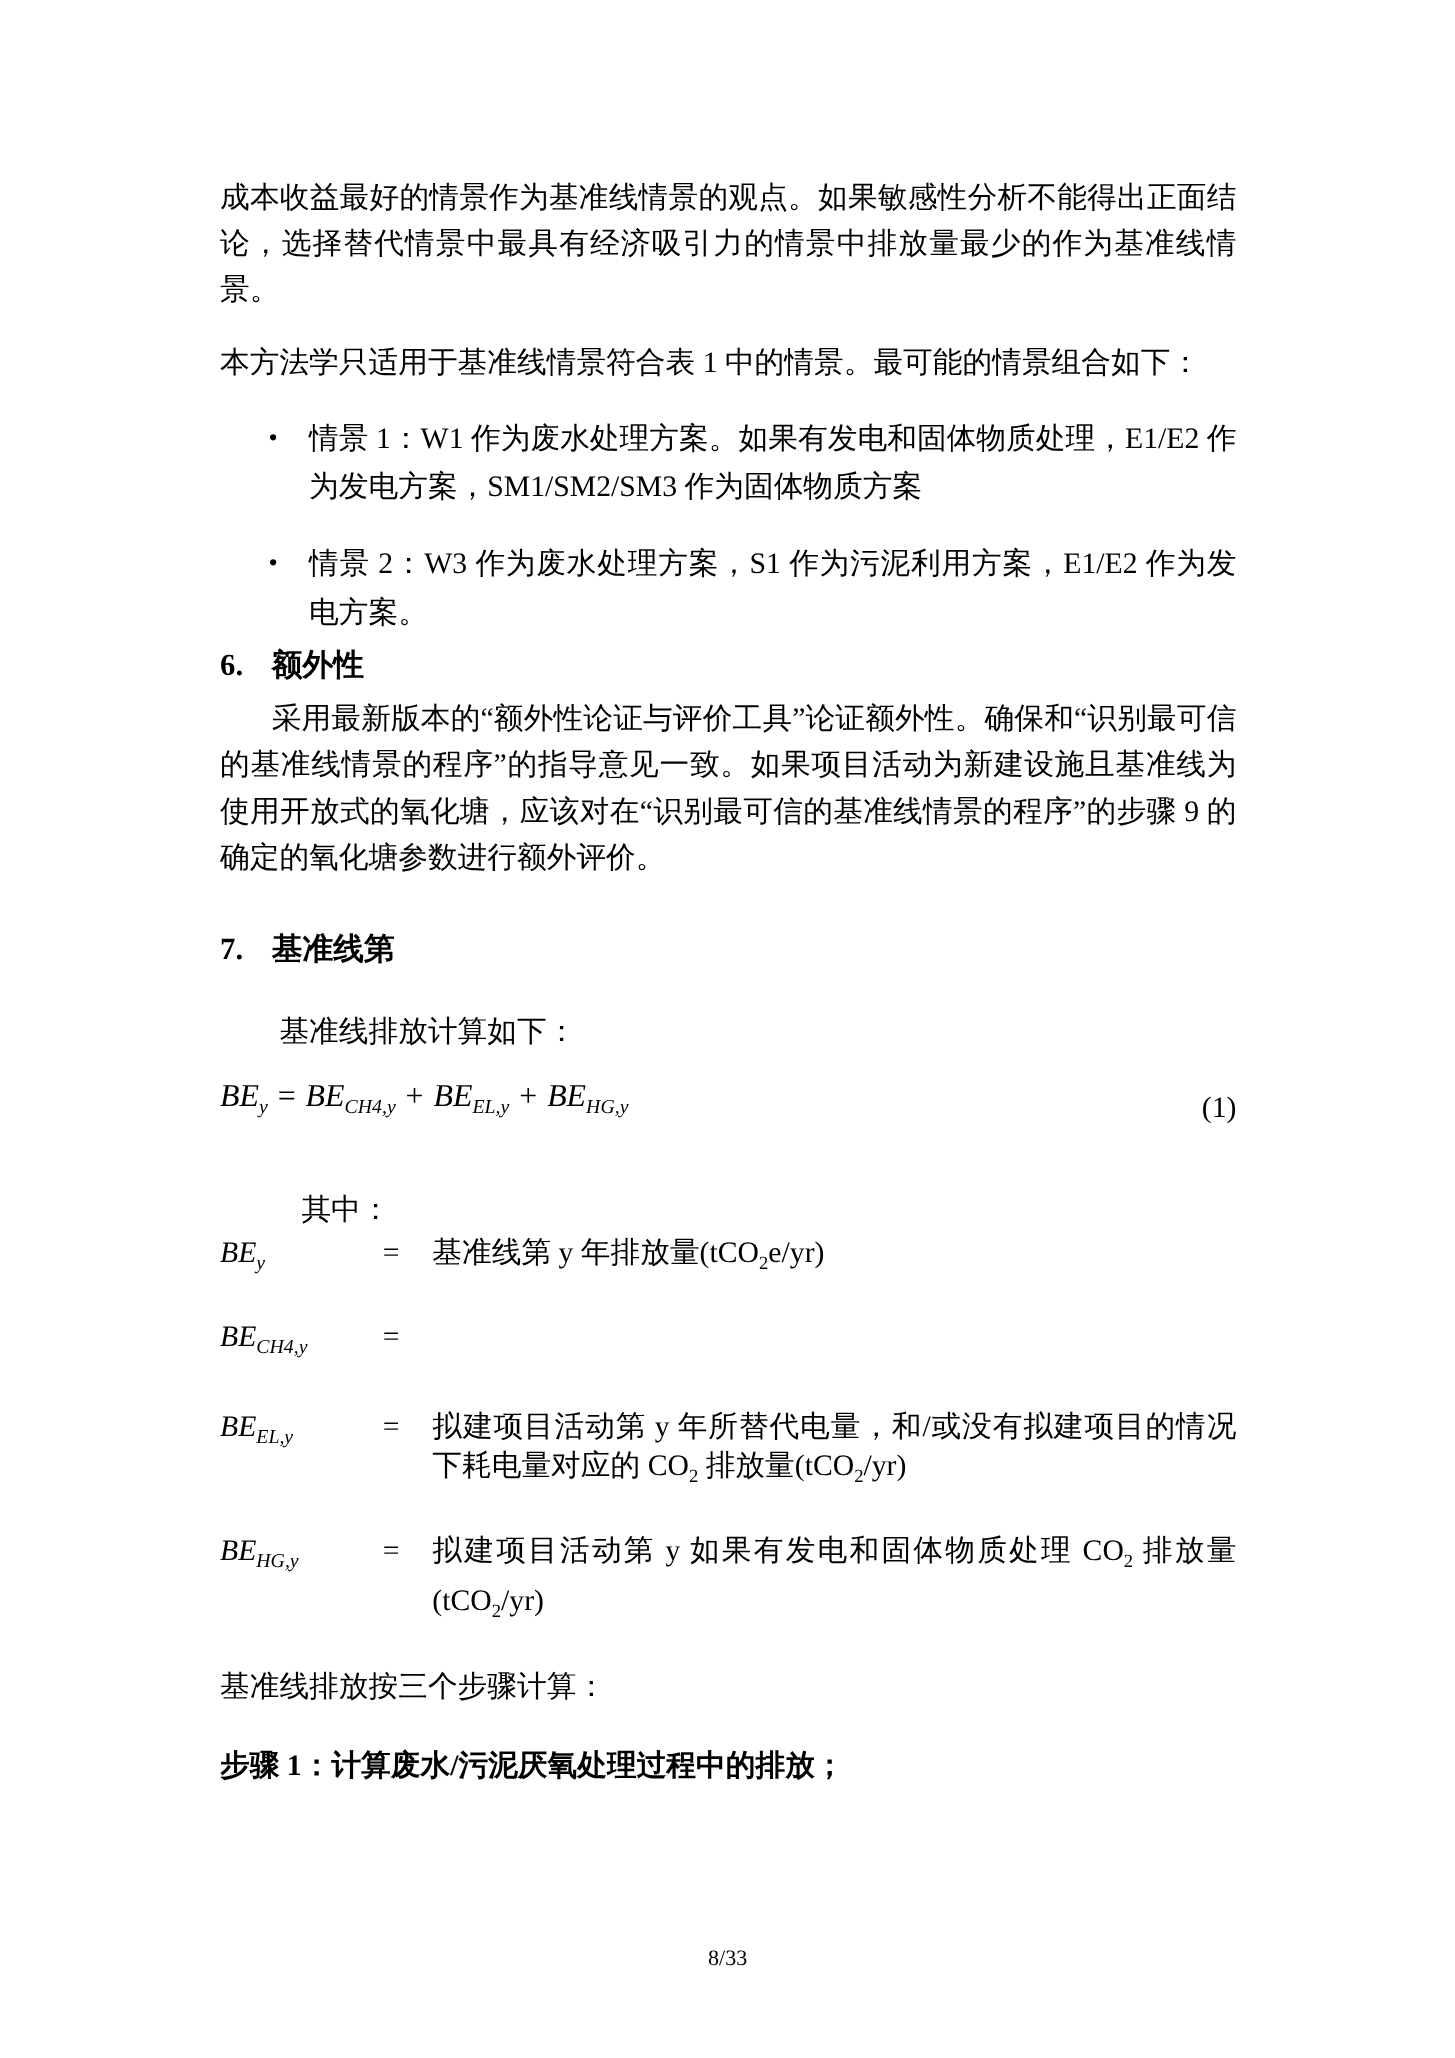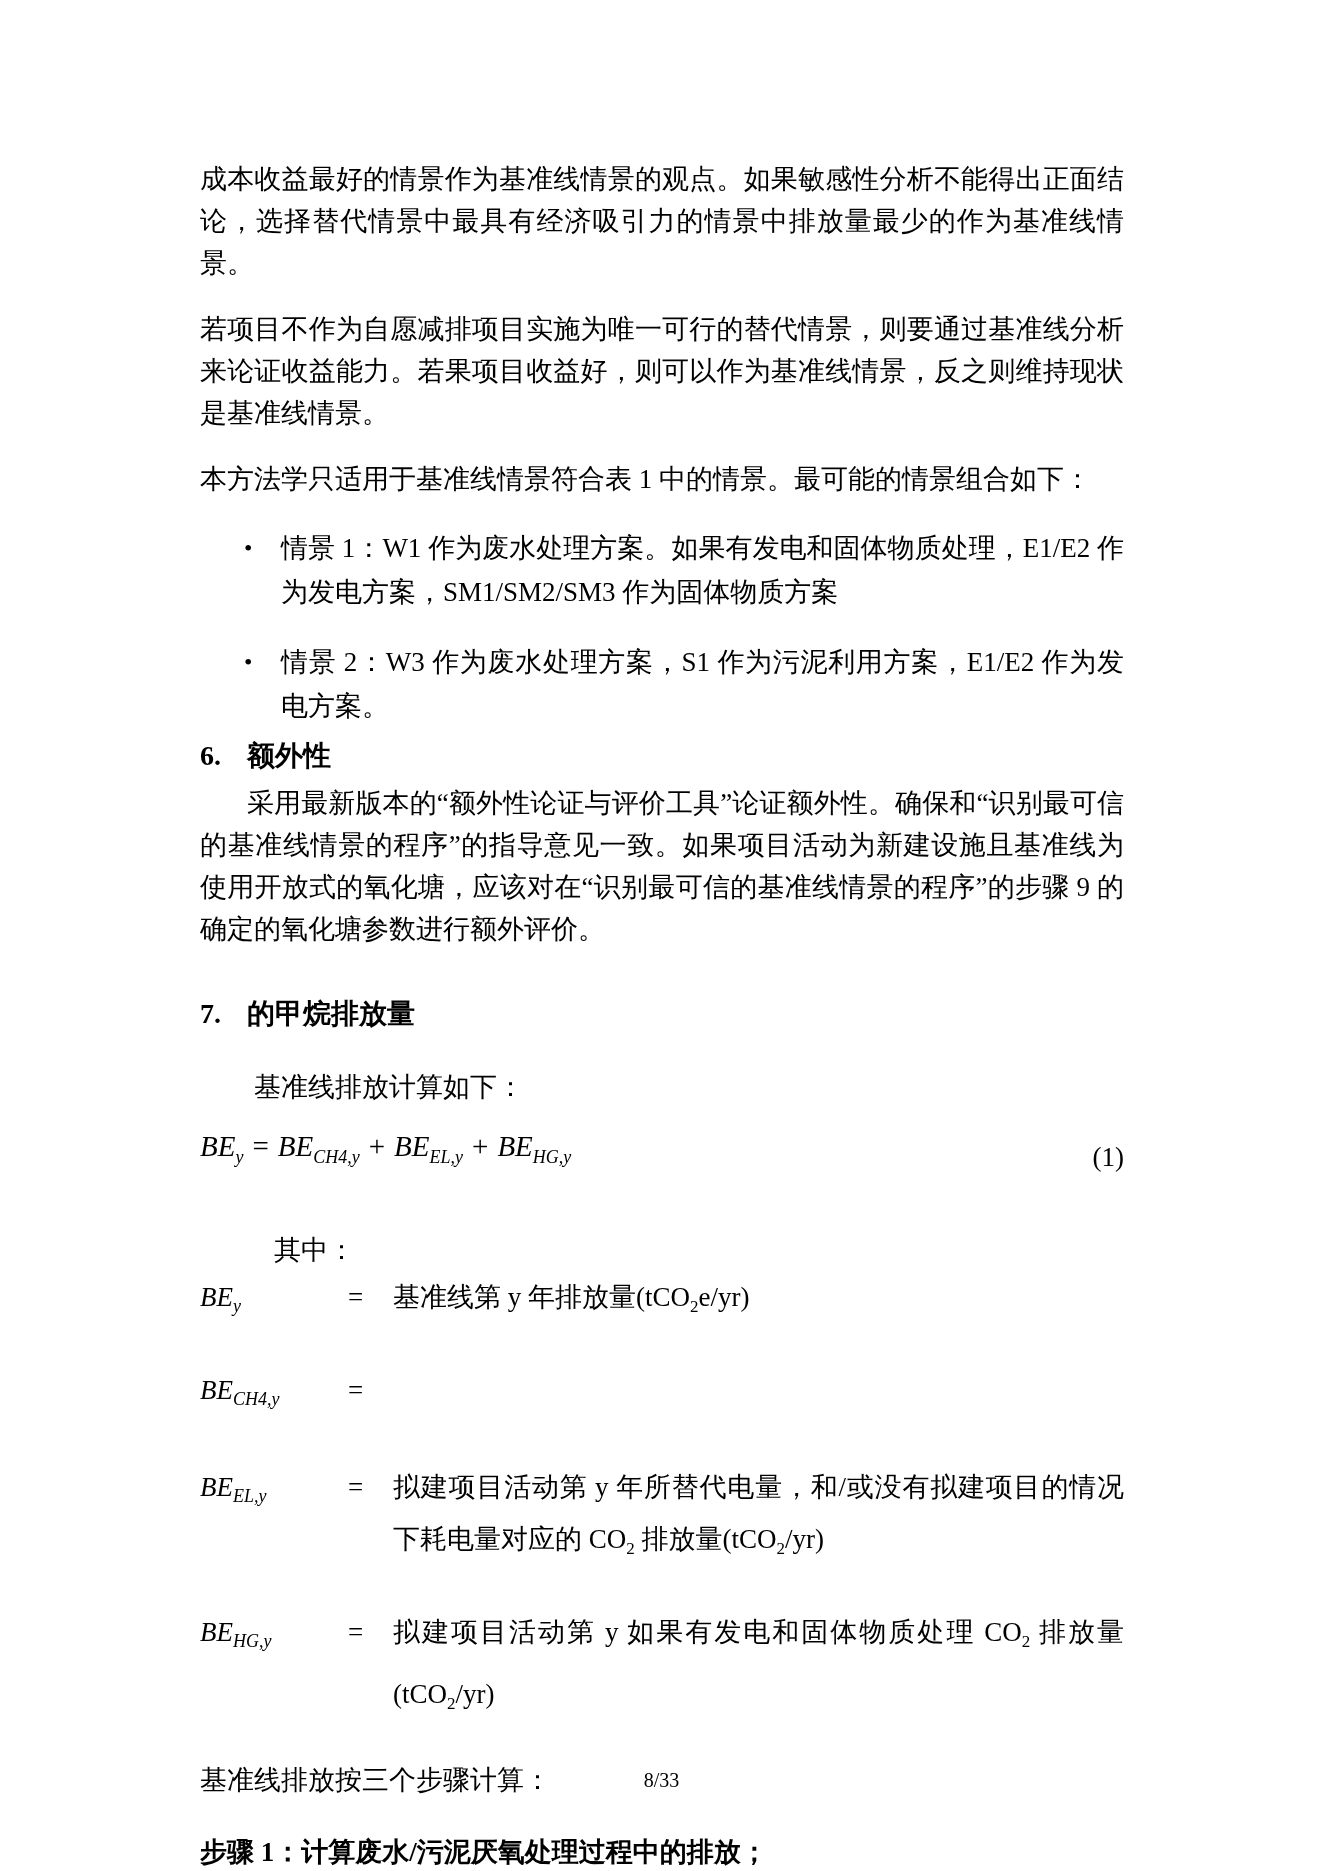--- a/index.html
+++ b/index.html
@@ -61,21 +61,21 @@
   .equation .eq-body { flex: 1; }
   .equation i { font-style: italic; }
   .equation sub, .term sub { font-size: 18px; font-style: italic; }
   .equation .op { margin: 0 9px; }
   .eq-num { font-size: 27px; }
 
   .defs { margin-top: 0; }
   .def-row {
     display: grid;
     grid-template-columns: 148px 45px 1fr;
-    line-height: 52px;
+    line-height: 36px;
   }
   .def-row + .def-row { margin-top: 31px; }
   #def-row-2 { margin-top: 31px; }
   #def-row-3 { margin-top: 35px; }
   #def-row-4 { margin-top: 31px; }
   .term { font-style: italic; }
   .def-desc { text-align: justify; }
   .def-desc sub, .unit-sub { font-size: 17px; font-style: normal; }
 
   #stepsintro { margin-top: 28px; }
@@ -91,21 +91,20 @@
     line-height: 30px;
   }
 </style>
 </head>
 <body>
 
 <div class="page">
 
   <p class="para" id="p1">成本收益最好的情景作为基准线情景的观点。如果敏感性分析不能得出正面结论，选择替代情景中最具有经济吸引力的情景中排放量最少的作为基准线情景。</p>
 
-  <p class="para" id="p2">若项目不作为自愿减排项目实施为唯一可行的替代情景，则要通过基准线分析来论证收益能力。若果项目收益好，则可以作为基准线情景，反之则维持现状是基准线情景。</p>
 
   <p class="para" id="p3">本方法学只适用于基准线情景符合表 1 中的情景。最可能的情景组合如下：</p>
 
   <ul class="bullets">
     <li>
       <span class="bullet-dot">•</span>
       <span>情景 1：W1 作为废水处理方案。如果有发电和固体物质处理，E1/E2 作为发电方案，SM1/SM2/SM3 作为固体物质方案</span>
     </li>
     <li>
       <span class="bullet-dot">•</span>
@@ -115,21 +114,21 @@
 
   <h2 class="heading" id="h6">
     <span class="num">6.</span>
     <span>额外性</span>
   </h2>
 
   <p class="para" id="s6body">采用最新版本的“额外性论证与评价工具”论证额外性。确保和“识别最可信的基准线情景的程序”的指导意见一致。如果项目活动为新建设施且基准线为使用开放式的氧化塘，应该对在“识别最可信的基准线情景的程序”的步骤 9 的确定的氧化塘参数进行额外评价。</p>
 
   <h2 class="heading" id="h7">
     <span class="num">7.</span>
-    <span>的甲烷排放量</span>
+    <span>基准线第</span>
   </h2>
 
   <p class="para" id="s7intro">基准线排放计算如下：</p>
 
   <div class="equation">
     <span class="eq-body"><i>BE</i><sub>y</sub><span class="op">=</span><i>BE</i><sub>CH4,y</sub><span class="op">+</span><i>BE</i><sub>EL,y</sub><span class="op">+</span><i>BE</i><sub>HG,y</sub></span>
     <span class="eq-num">(1)</span>
   </div>
 
   <p class="para" id="where">其中：</p>

